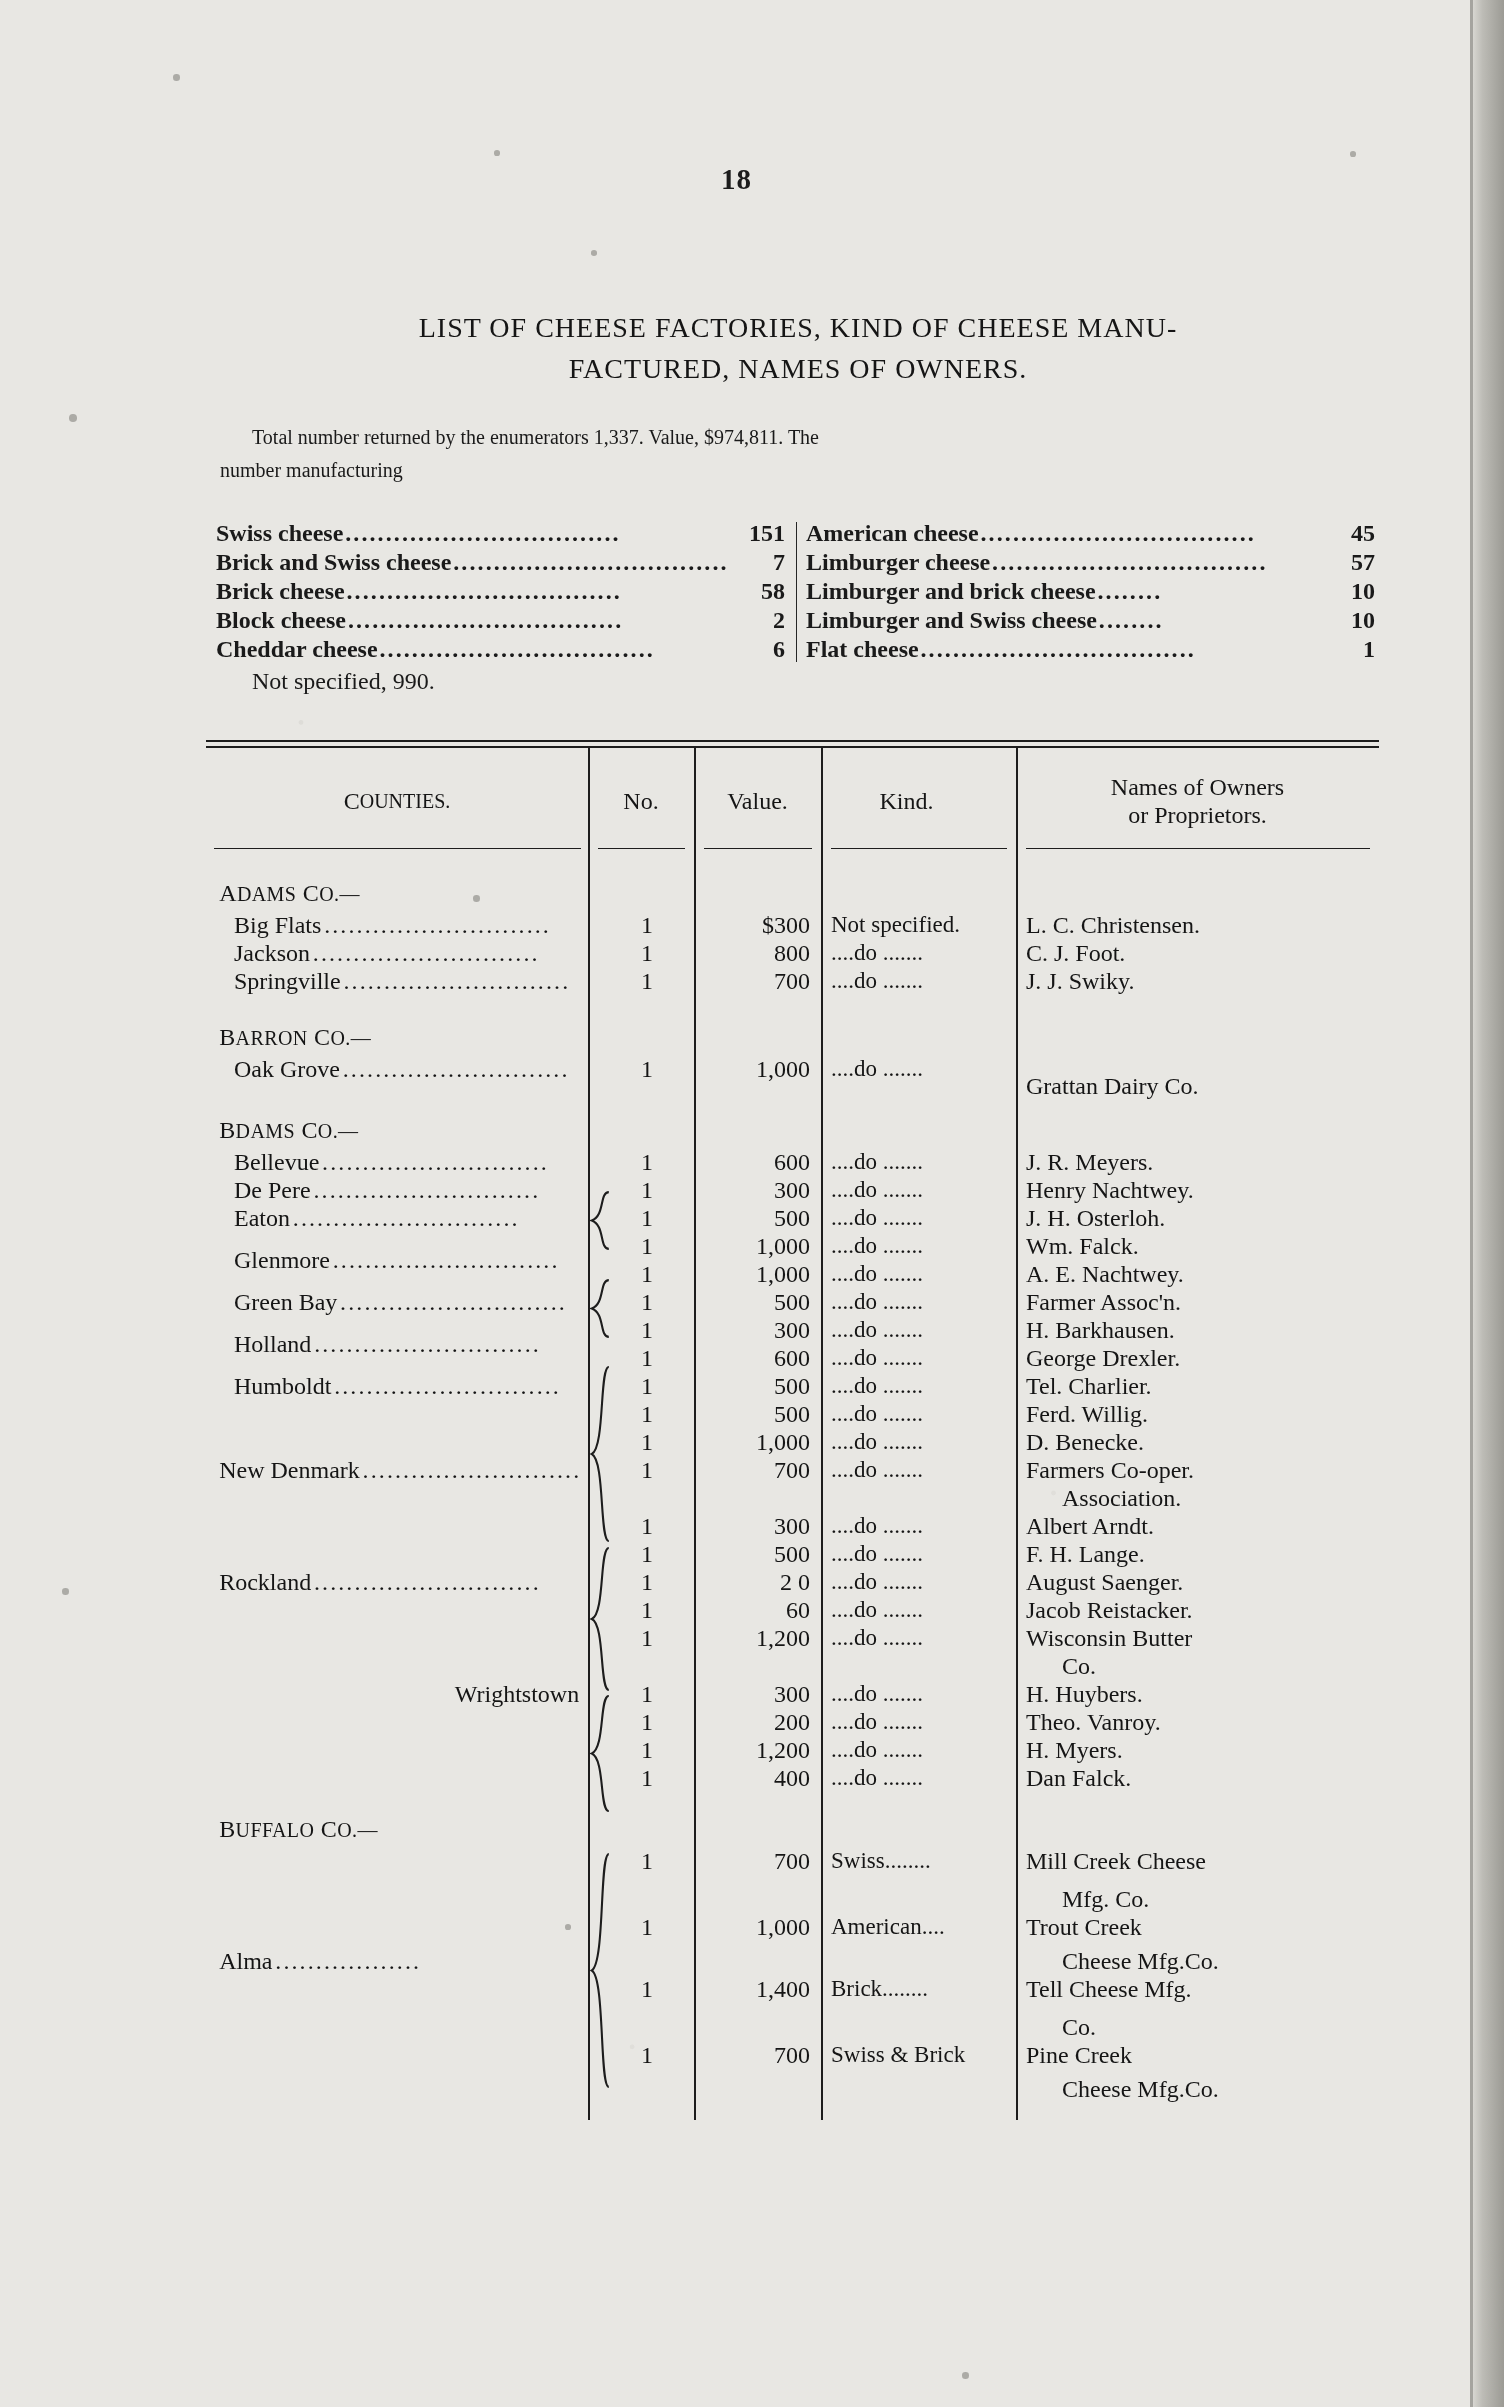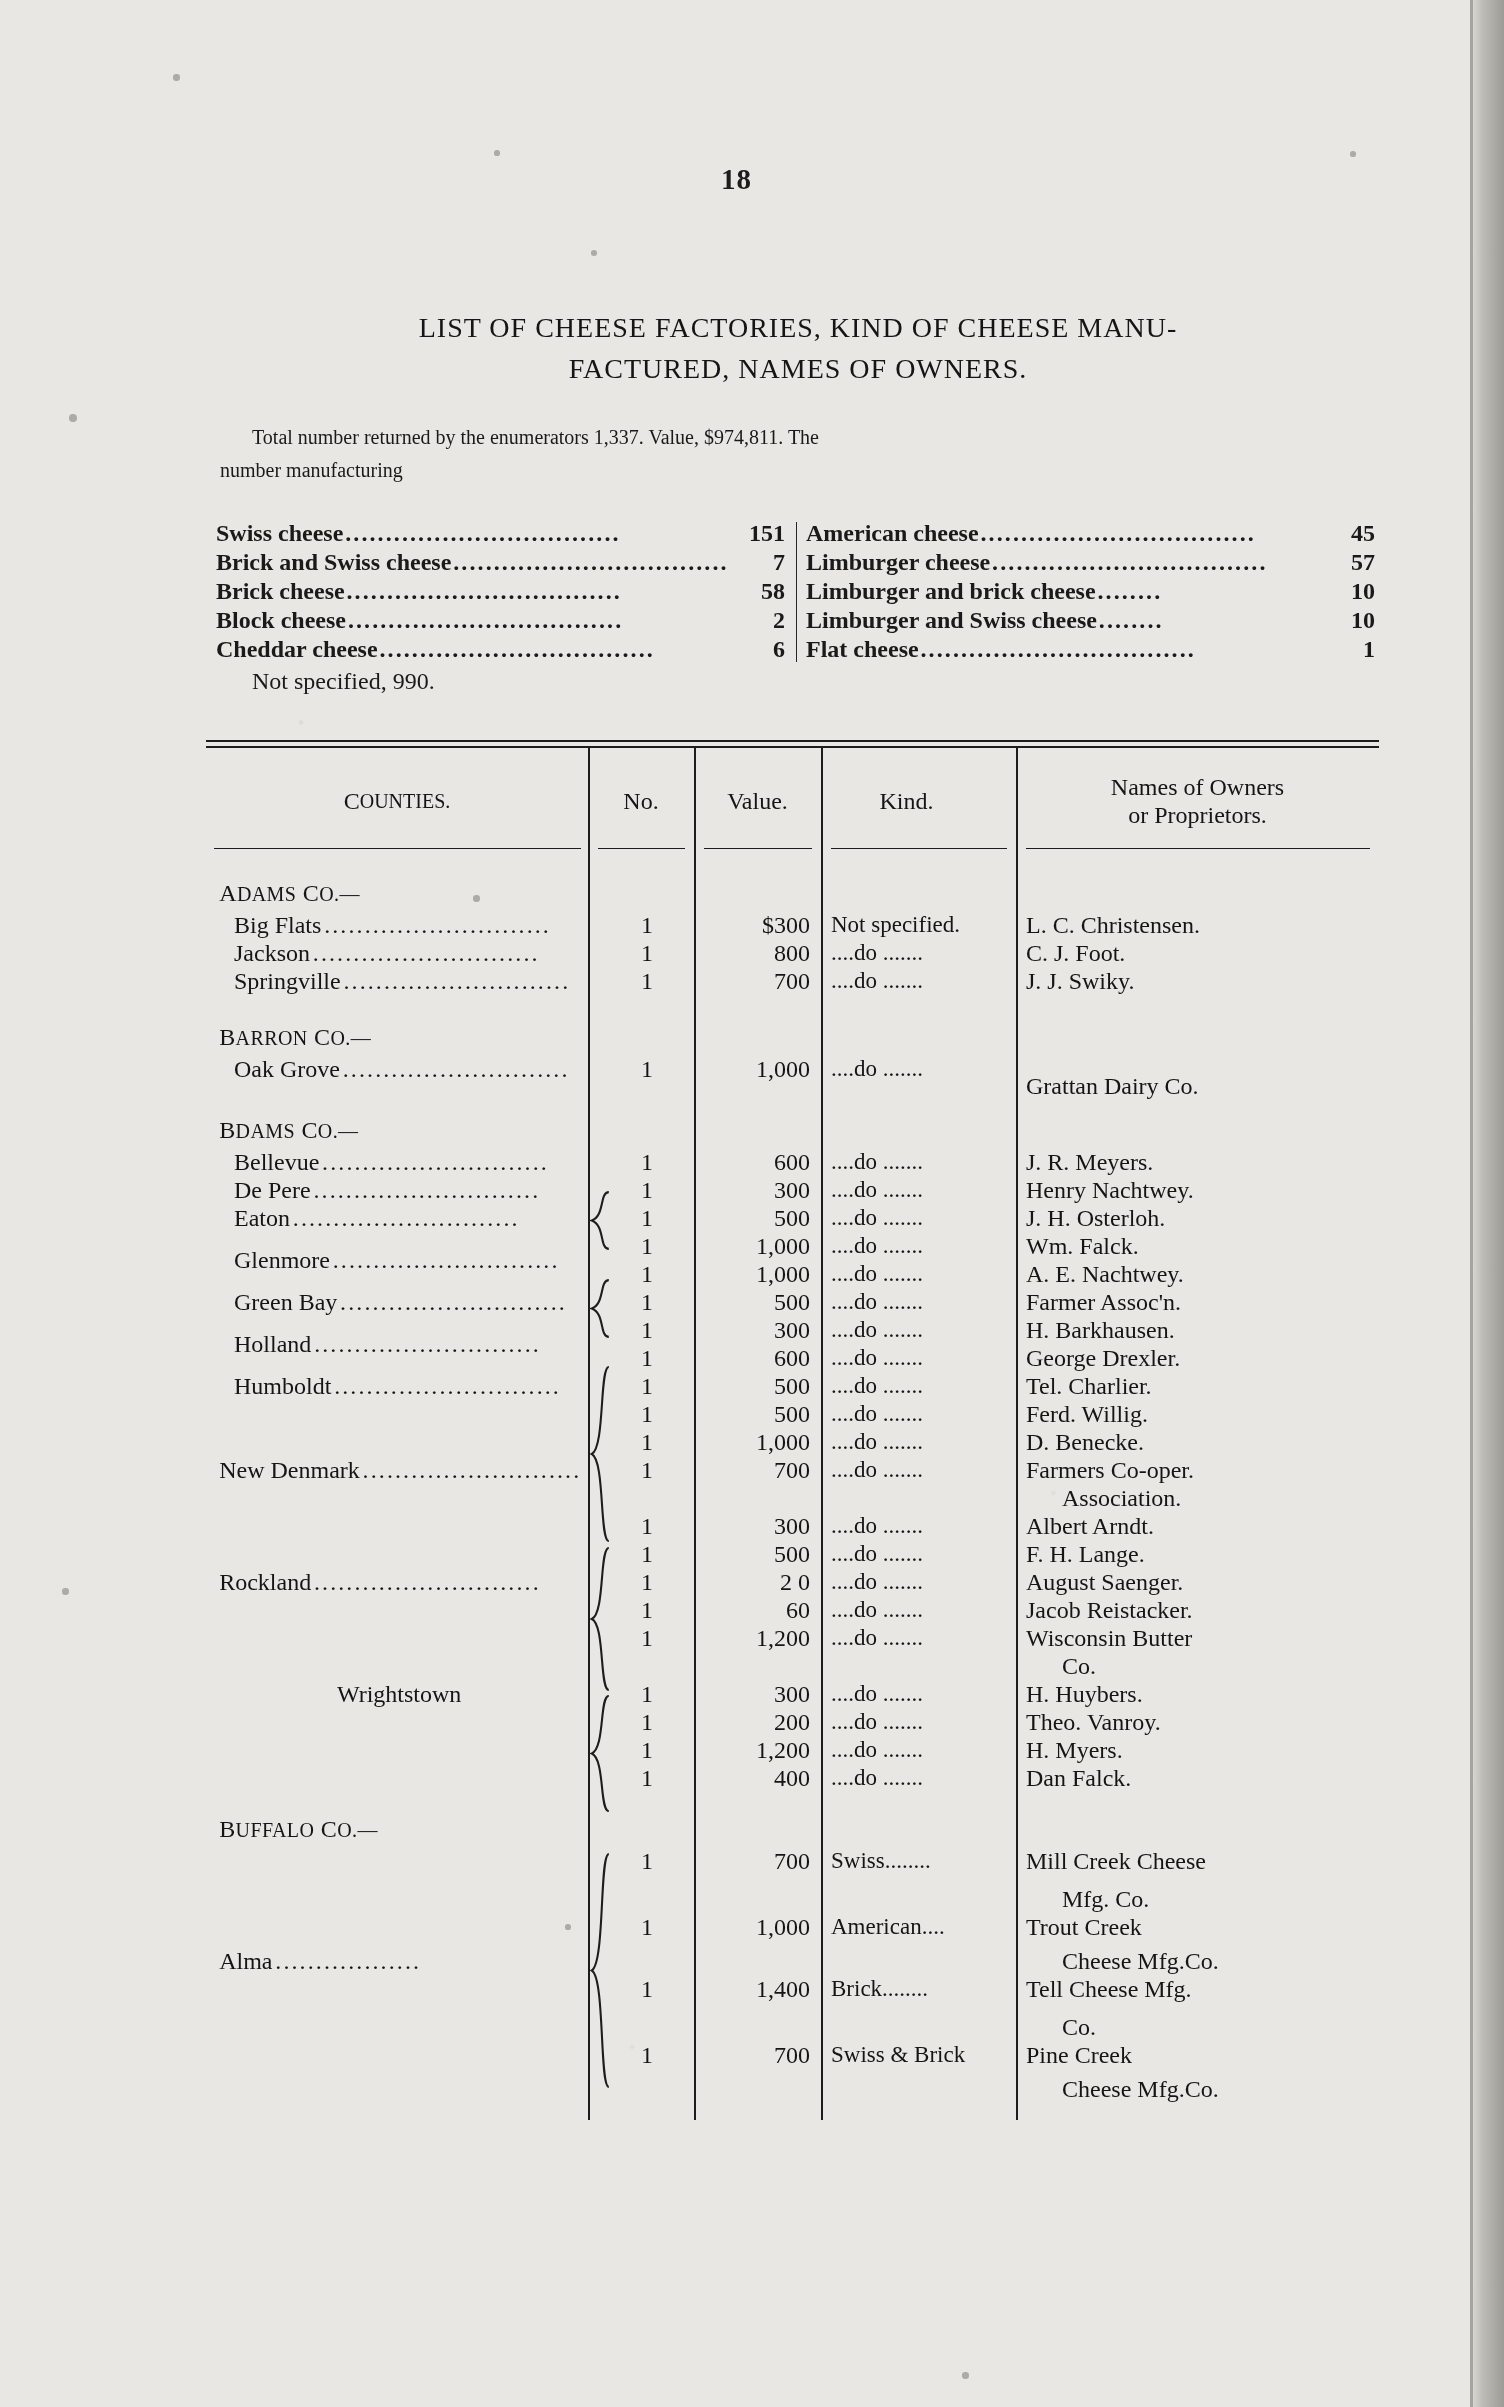--- a/index.html
+++ b/index.html
@@ -90,21 +90,21 @@
 
   .grp{position:relative;}
   .county{
     font-size:24px;letter-spacing:0.4px;padding-left:13.2px;
     height:36px;line-height:36px;
   }
   .county .sm{font-size:20px;}
   .row{position:relative;height:28px;}
   .place{
     position:absolute;left:28px;top:0;width:360px;height:28px;
-    display:flex;align-items:center;font-size:24px;line-height:28px;white-space:nowrap;
+    display:flex;align-items:flex-end;font-size:24px;line-height:28px;white-space:nowrap;
   }
   .place .pn{flex:0 0 auto;}
   .place .pl{flex:1 1 auto;overflow:hidden;letter-spacing:2.1px;margin-left:2.8px;}
   .no{position:absolute;left:407px;width:68px;text-align:center;font-size:24px;line-height:28px;}
   .val{position:absolute;left:490px;width:114px;text-align:right;font-size:24px;line-height:28px;}
   .kind{position:absolute;left:625px;width:176px;font-size:23px;line-height:28px;white-space:nowrap;}
   .owner{position:absolute;left:820px;width:341px;font-size:24px;line-height:28px;white-space:nowrap;}
   .owner.ind{padding-left:36px;}
   .gap{height:24.6px;}
   .bracebig{position:absolute;left:382px;width:24.6px;}

